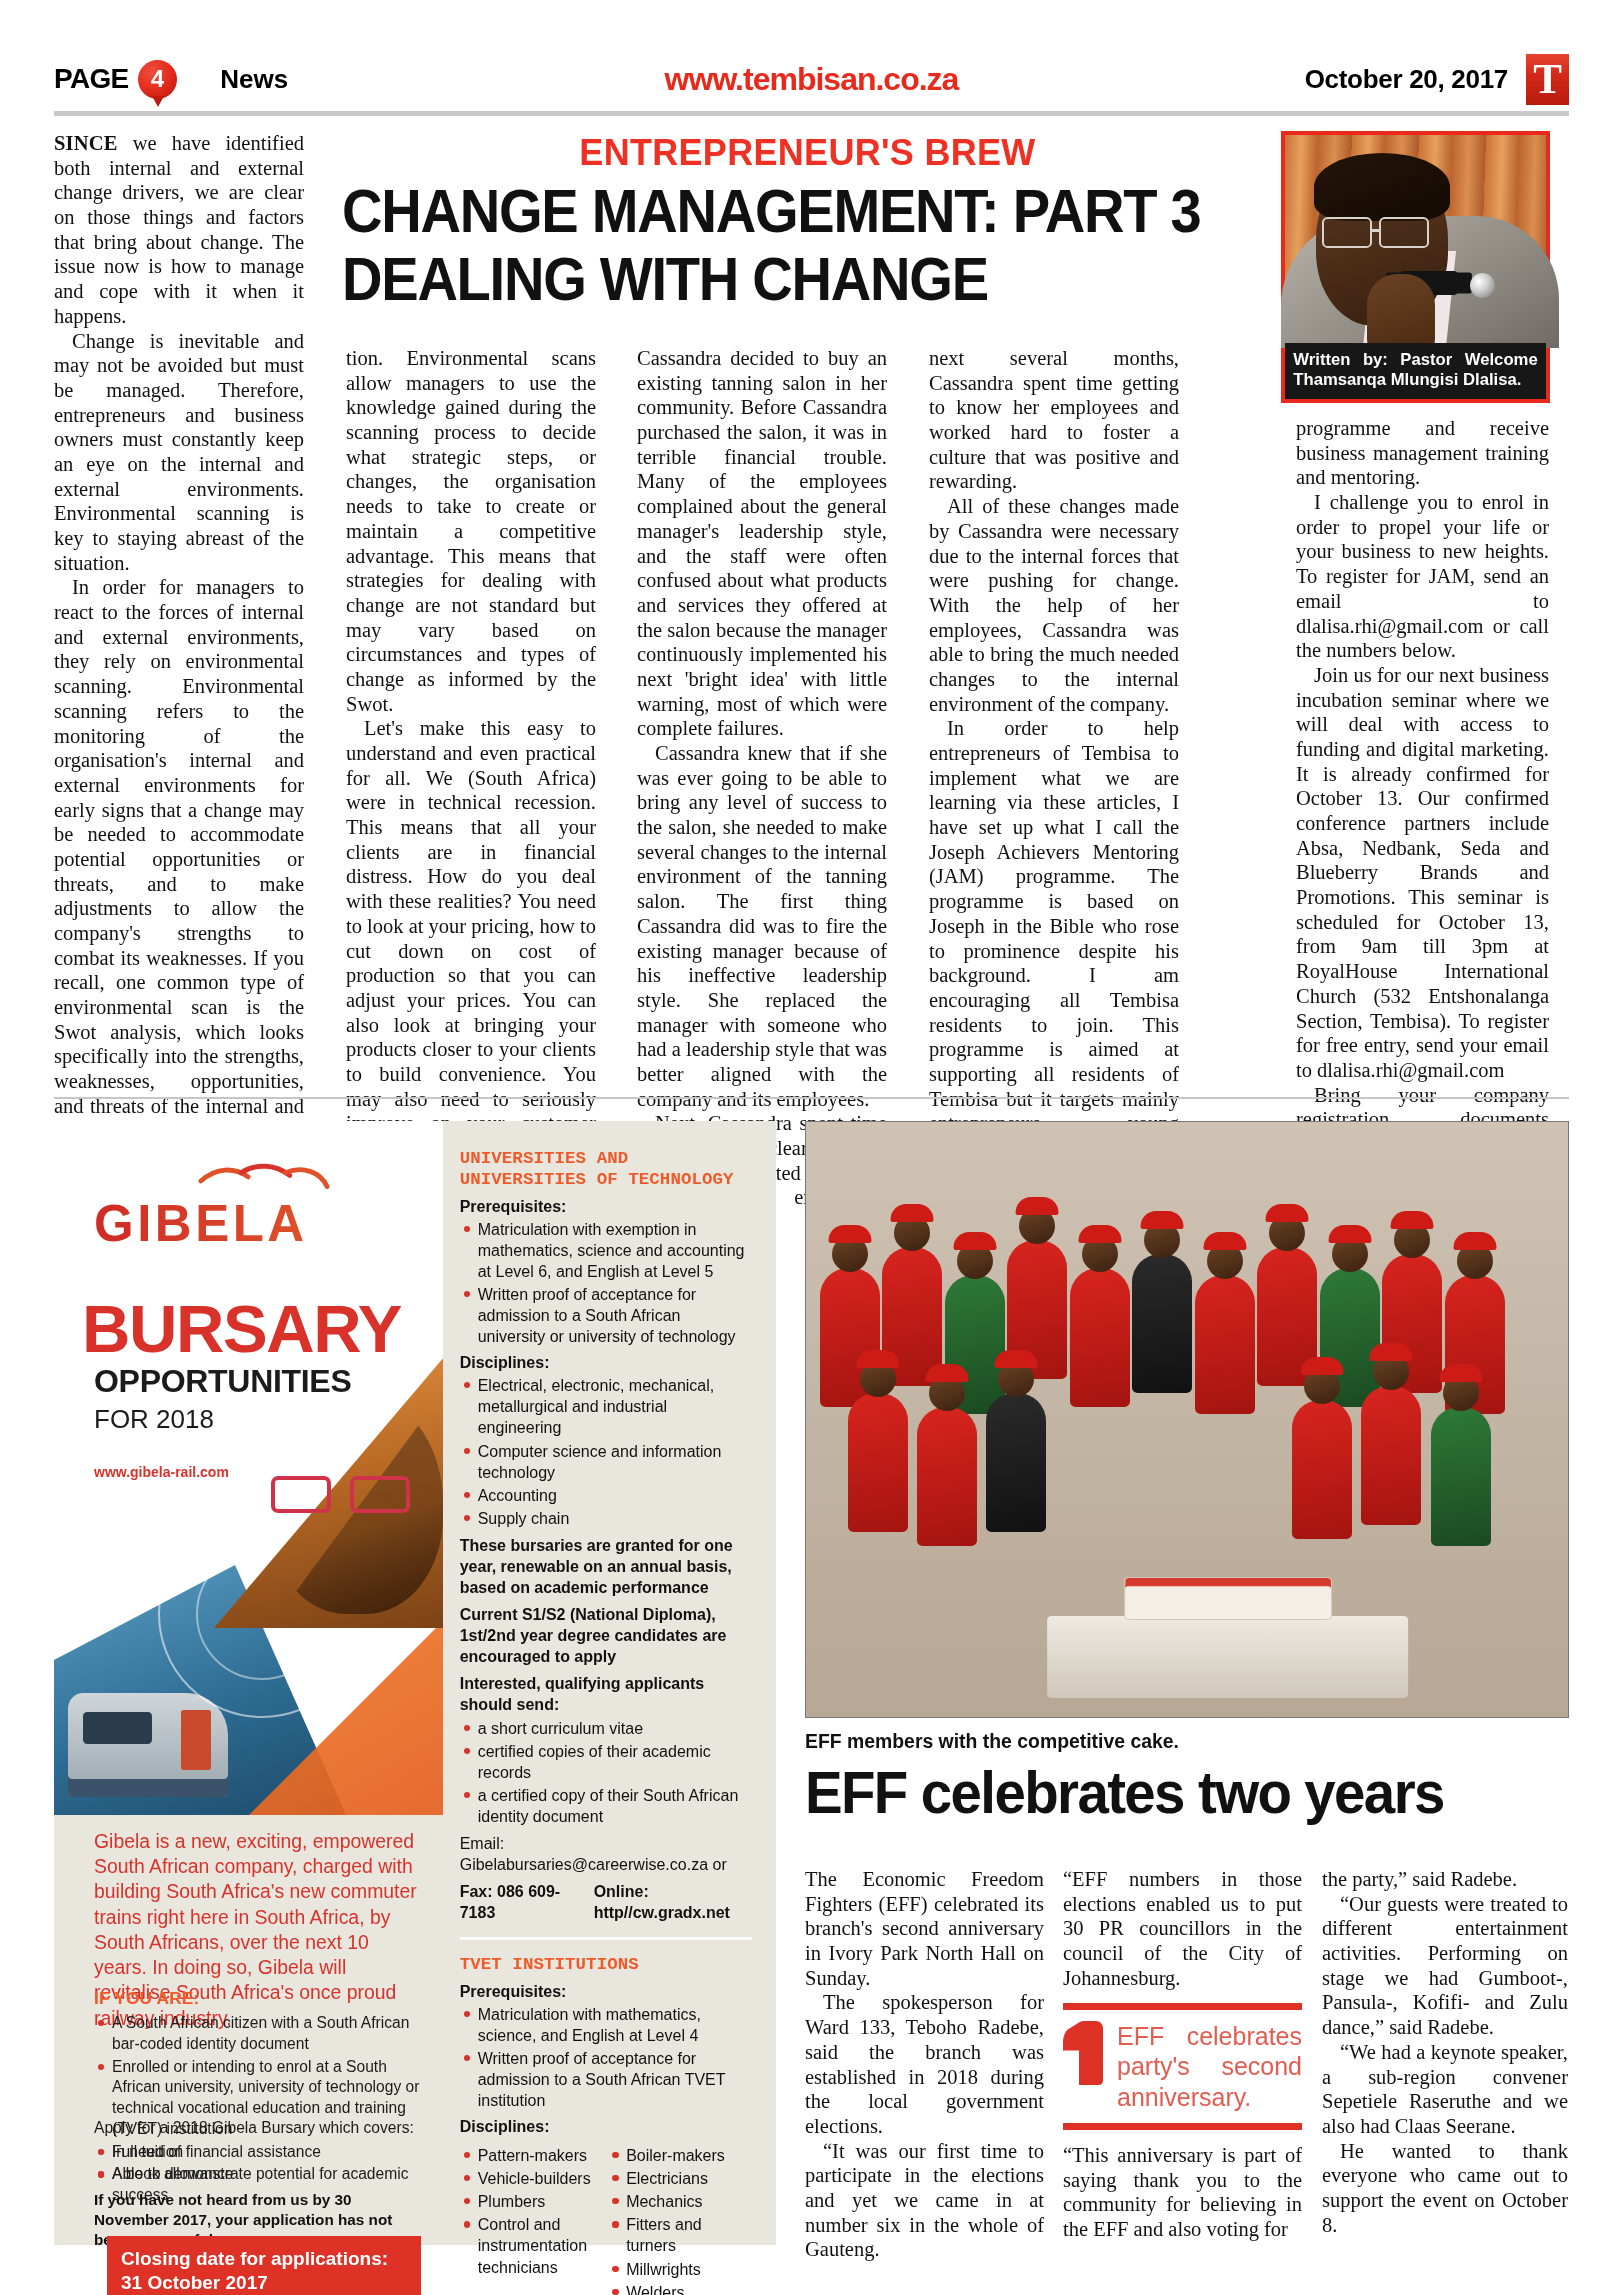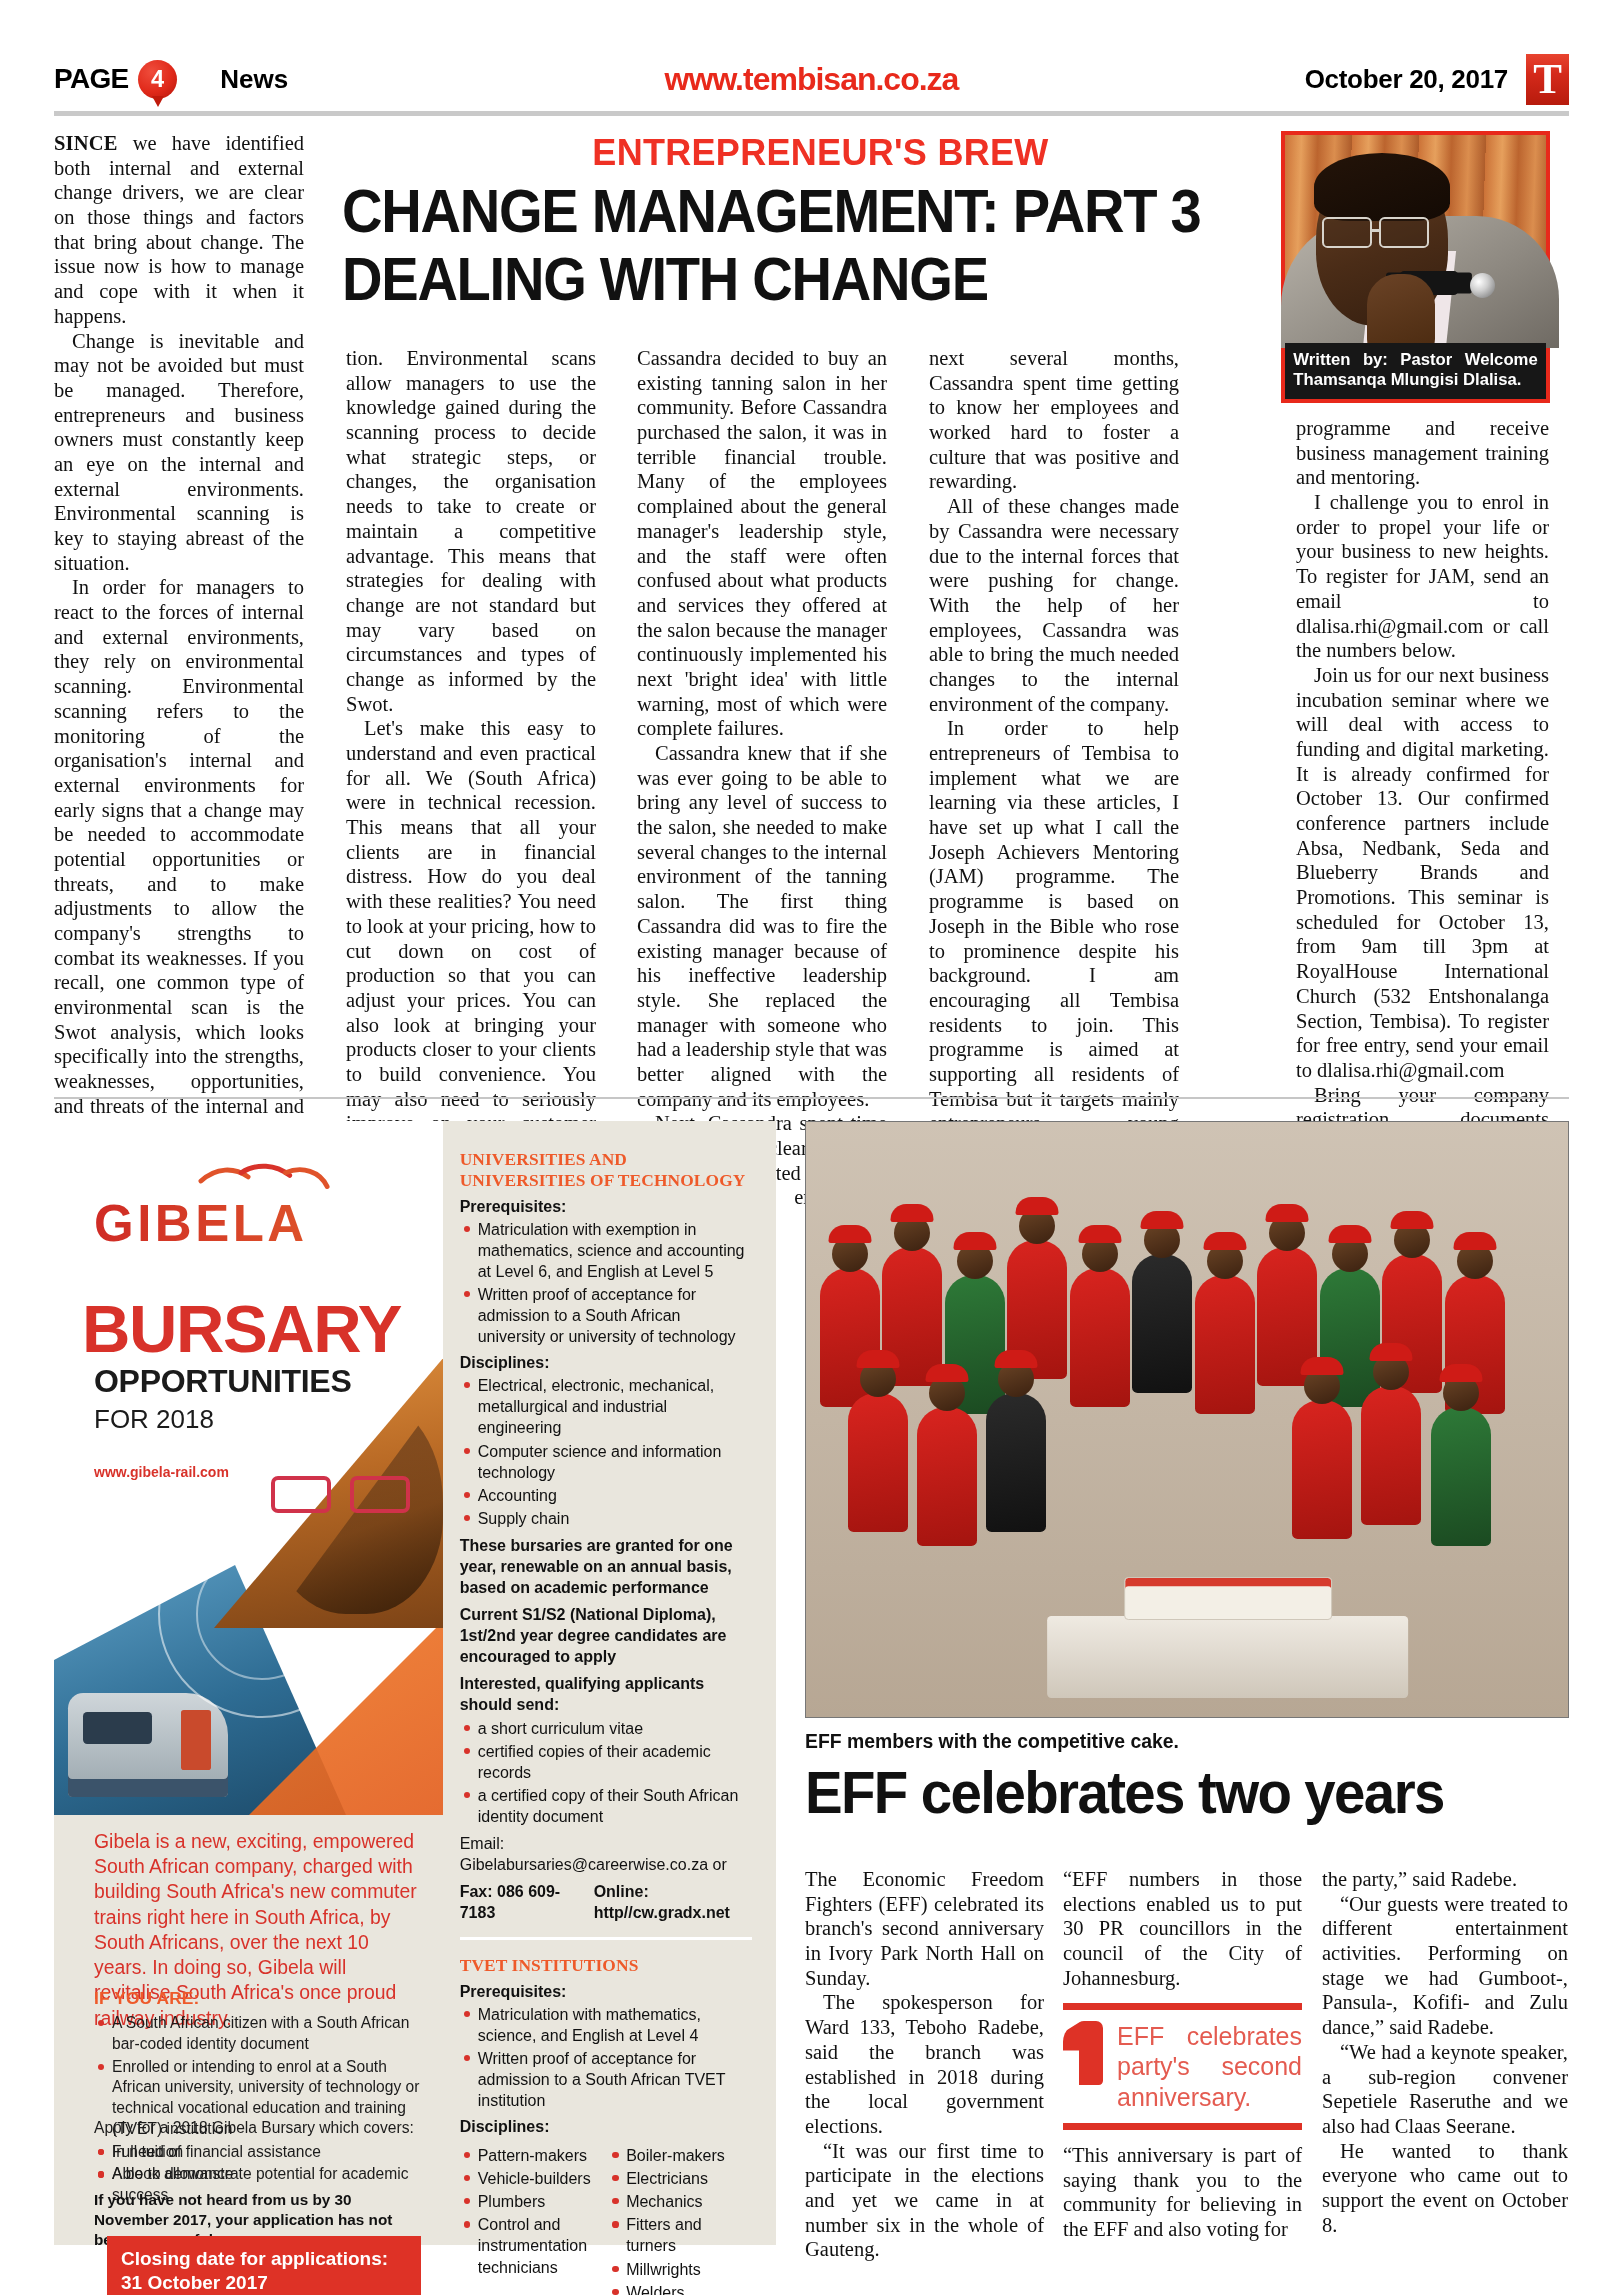--- a/index.html
+++ b/index.html
@@ -53,21 +53,21 @@
   }
   .mh-rule {
     position:absolute; left:54px; top:111px; width:1515px; height:4.9px;
     background:#c9c9c9;
   }
 
   
   .feature { position:absolute; left:54px; top:124px; width:1515px; }
 
   .kicker {
-    position:absolute; left:305px; top:8.3px; width:923px;
+    position:absolute; left:292px; top:8.3px; width:923px;
     text-align:center;
     font-family:"Liberation Sans", sans-serif; font-weight:bold;
     font-size:36px; color:#ef3124; letter-spacing:0.3px;
   }
   .headline {
     position:absolute; left:288px; top:56px; width:937px;
     font-family:"Liberation Sans", sans-serif; font-weight:bold;
     font-size:61px; line-height:1.02; color:#111;
     letter-spacing:-1.4px; transform:scaleX(0.92); transform-origin:left top;
   }
@@ -288,21 +288,21 @@
   .gib-closing {
     position:absolute; left:53px; width:314px;
     background:#de3226; color:#fff; padding:11px 14px;
     font-family:"Liberation Sans", sans-serif; font-weight:bold;
     font-size:19px; line-height:1.28;
   }
 
   
   .ad-right { position:absolute; left:389px; top:0; width:333px; height:100%; padding:28px 23.6px 0 16.7px; }
   .ad-sec-title {
-    font-family:Liberation Serif, serif; font-weight:bold;
+    font-family:Liberation Mono, monospace; font-weight:bold;
     font-size:17.4px; line-height:1.2; color:#ee5a2a; letter-spacing:0.1px;
     margin-bottom:7px;
   }
   .ad-lbl {
     font-family:"Liberation Sans", sans-serif; font-weight:bold;
     font-size:16px; color:#111; margin-top:7px;
   }
   .ad-txt {
     font-family:"Liberation Sans", sans-serif; font-size:16px;
     line-height:1.32; color:#111; margin-top:5.6px;

